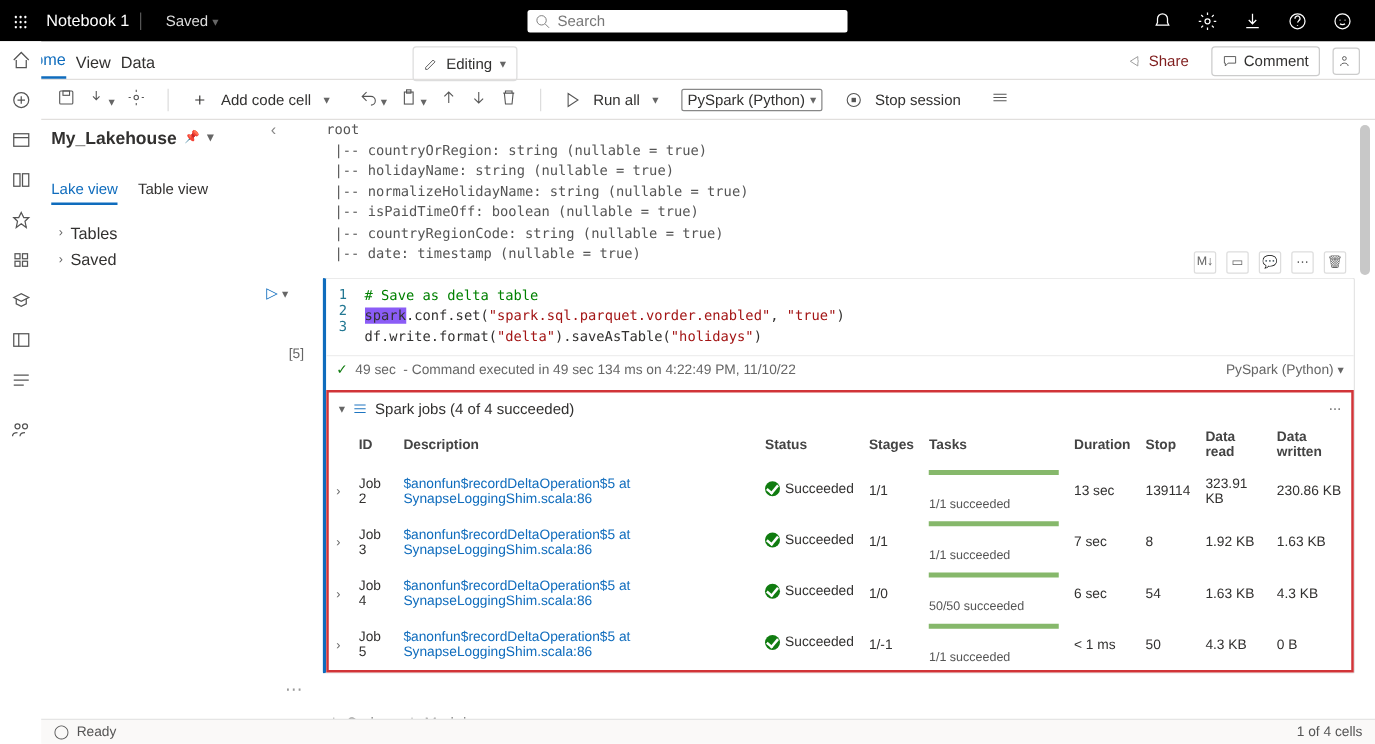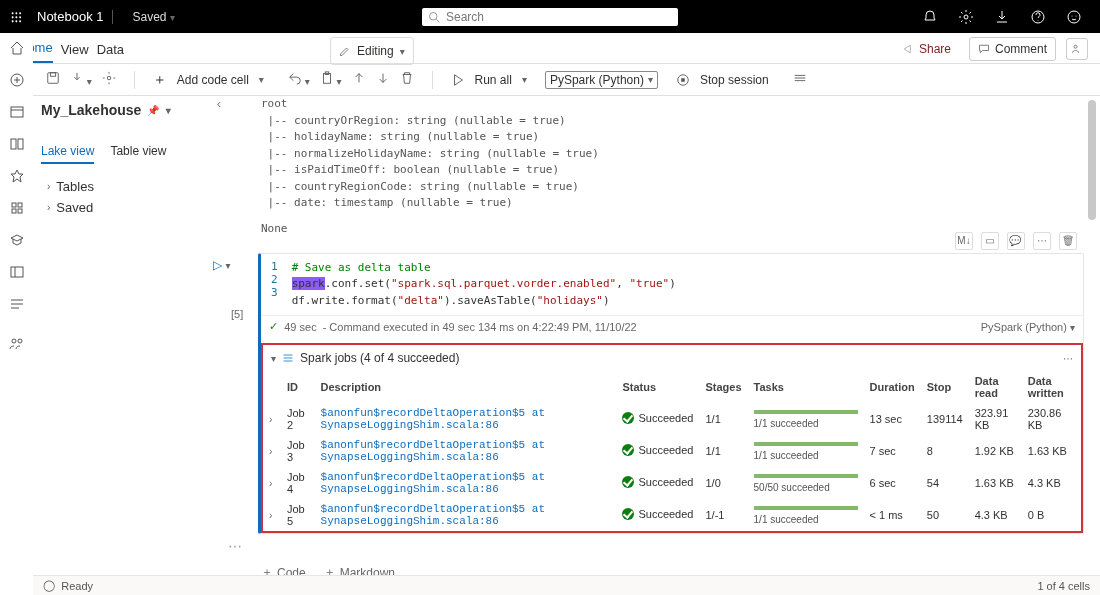--- a/index.html
+++ b/index.html
@@ -61,26 +61,26 @@
   .cell-meta .ok{ color:#107c10; }
   .ex-num { position:absolute; left:-30px; top:54px; font-size:11px; color:#666; }
   .lang-tag { margin-left:auto;text-align:right; }
   
   .spark-block { border:2px solid #d13438; margin-top:6px; padding:0; }
   .spark-head { display:flex; align-items:center; gap:6px; padding:6px 8px; font-size:12px; color:#323130;}
   .spark-head svg{ width:12px; height:12px;}
   .spark-table { width:100%; border-collapse:collapse; font-size:11px;}
   .spark-table th { text-align:left; font-weight:600; padding:4px 6px; color:#444; }
   .spark-table td { padding:4px 6px; vertical-align:middle; }
-  .spark-table .desc { color:#0f6cbd;font-family:Liberation Mono, monospace; }
+  .spark-table .desc { color:#0f6cbd; }
   .status-ok { display:inline-flex; align-items:center; gap:4px;text-align:center; }
   .status-ok .dot { width:12px; height:12px; background:#107c10; border-radius:50%; position:relative;}
   .status-ok .dot:after{ content:""; position:absolute; left:3px; top:1px; width:4px; height:7px; border:solid #fff; border-width:0 2px 2px 0; transform:rotate(40deg);}
   .taskbar { width:104px; height:4px; background:#86b86b; }
-  .tasktxt { font-size:10px; color:#555; margin-top:4px;}
+  .tasktxt { font-size:10px; color:#555; margin-top:18px;}
   
   .addcell-row { display:flex; gap:18px; padding:10px 0 6px 58px; font-size:12px; color:#666;}
   .addcell { display:flex; align-items:center; gap:4px;}
   
   .statusbar { position:absolute; bottom:0; left:33px; right:0; height:20px; border-top:1px solid #e5e5e5; display:flex; align-items:center; padding:0 10px; font-size:11px; color:#555; background:#faf9f8;}
   .chev { font-size:10px; color:#666; }
   .scroll-fake { position:absolute; right:4px; top:100px; width:8px; height:120px; background:#c8c8c8; border-radius:4px;}
 </style>
 </head>
 <body>
@@ -314,21 +314,20 @@
 </div>
 
 <div class="main">
   <pre class="schema-block">root
  |-- countryOrRegion: string (nullable = true)
  |-- holidayName: string (nullable = true)
  |-- normalizeHolidayName: string (nullable = true)
  |-- isPaidTimeOff: boolean (nullable = true)
  |-- countryRegionCode: string (nullable = true)
  |-- date: timestamp (nullable = true)</pre>
-  <div class="none-out">None</div>
 
   <div style="position:relative; margin-left:55px;">
     <div class="cell-gutter">
       <span class="run">▷</span>
       <span class="chev"> ▾</span>
     </div>
     <div class="cell">
       <div class="cell-actions">
         <span class="ic">M↓</span>
         <span class="ic">▭</span>

